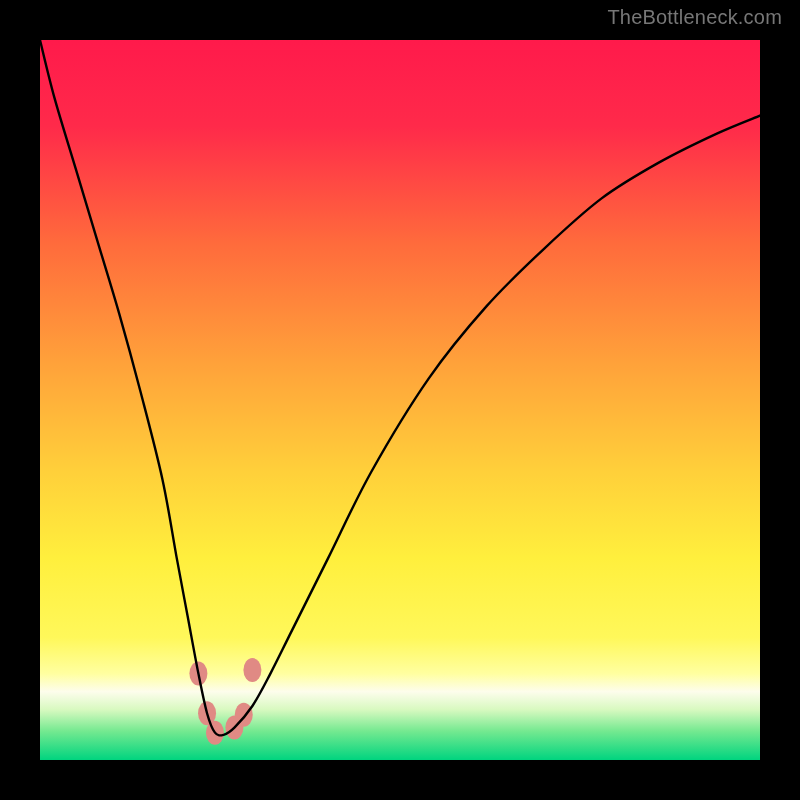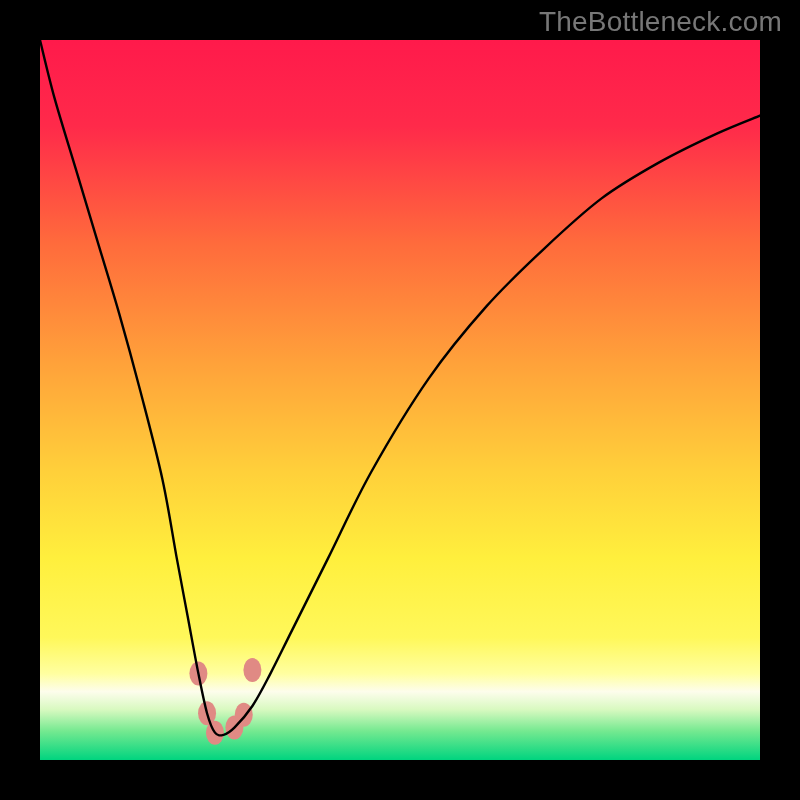--- a/index.html
+++ b/index.html
@@ -32,21 +32,21 @@
     left: 0;
     top: 0;
     width: 100%;
     height: 100%;
   }
   .watermark {
     position: absolute;
     right: 18px;
     top: 6px;
     color: #777;
-    font-size: 28px;
+    font-size: 20px;
     font-weight: 500;
     letter-spacing: 0.2px;
     user-select: none;
   }
   svg.curve {
     position: absolute;
     left: 0;
     top: 0;
     width: 100%;
     height: 100%;

